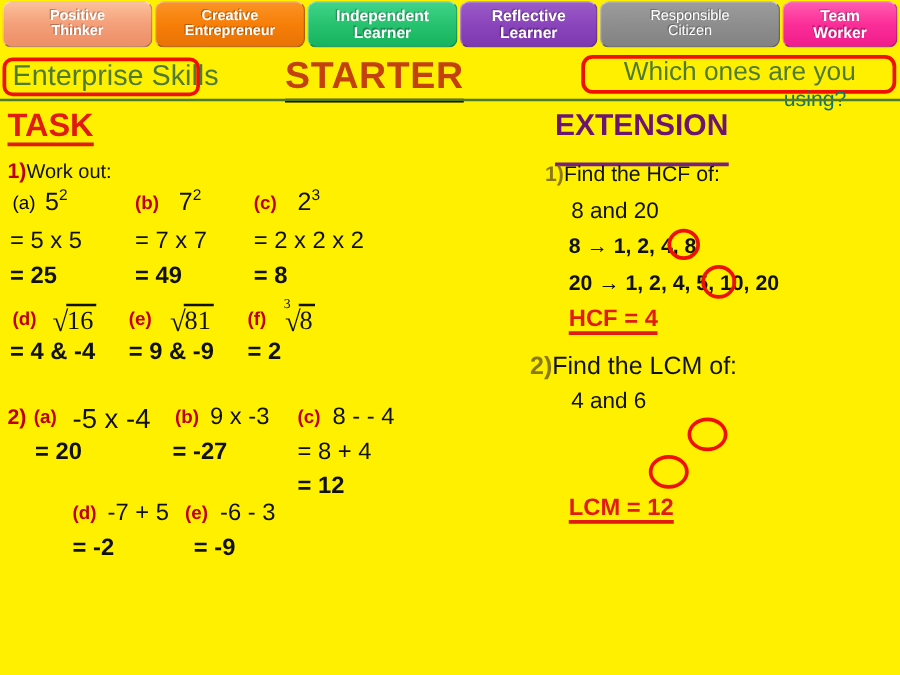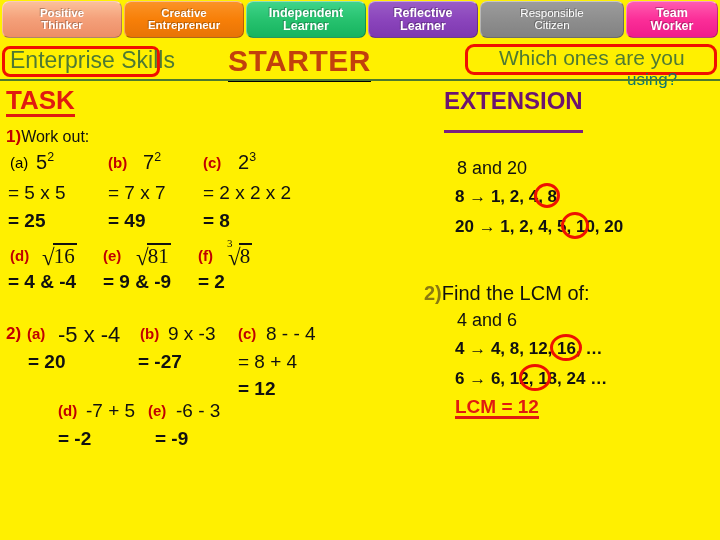--- a/index.html
+++ b/index.html
@@ -200,29 +200,31 @@
   <div class="t rb" style="left:58px;top:403px;font-size:15px;">(d)</div>
   <div class="t blk" style="left:86px;top:401px;font-size:19px;">-7 + 5</div>
   <div class="t blkb" style="left:58px;top:429px;font-size:19px;">= -2</div>
 
   <div class="t rb" style="left:148px;top:403px;font-size:15px;">(e)</div>
   <div class="t blk" style="left:176px;top:401px;font-size:19px;">-6 - 3</div>
   <div class="t blkb" style="left:155px;top:429px;font-size:19px;">= -9</div>
 
   <div class="extension">EXTENSION</div>
 
+  <div class="t" style="left:436px;top:131px;font-size:17px;">
+    <span class="gold">1)</span><span class="blk">Find the HCF of:</span>
+  </div>
   <div class="t blk" style="left:457px;top:159px;font-size:18px;">8 and 20</div>
   <div class="t blkb" style="left:455px;top:188px;font-size:17px;">8 → 1, 2, 4, 8</div>
   <div class="t blkb" style="left:455px;top:218px;font-size:17px;">20 → 1, 2, 4, 5, 10, 20</div>
+  <div class="t red-ul" style="left:455px;top:246px;font-size:19px;">HCF = 4</div>
   <div class="circ" style="left:534px;top:183px;width:26px;height:25px;"></div>
   <div class="circ" style="left:561px;top:212px;width:28px;height:27px;"></div>
 
   <div class="t" style="left:424px;top:283px;font-size:20px;">
     <span class="gold">2)</span><span class="blk">Find the LCM of:</span>
   </div>
   <div class="t blk" style="left:457px;top:311px;font-size:18px;">4 and 6</div>
-  <div class="t blkb" style="left:455px;top:340px;font-size:17px;">4 → 4, 8, 12, 16, …</div>
-  <div class="t blkb" style="left:455px;top:370px;font-size:17px;">6 → 6, 12, 18, 24 …</div>
   <div class="t red-ul" style="left:455px;top:397px;font-size:19px;">LCM = 12</div>
   <div class="circ" style="left:550px;top:334px;width:32px;height:27px;"></div>
   <div class="circ" style="left:519px;top:364px;width:32px;height:27px;"></div>
 
 </div>
 
 </body></html>

